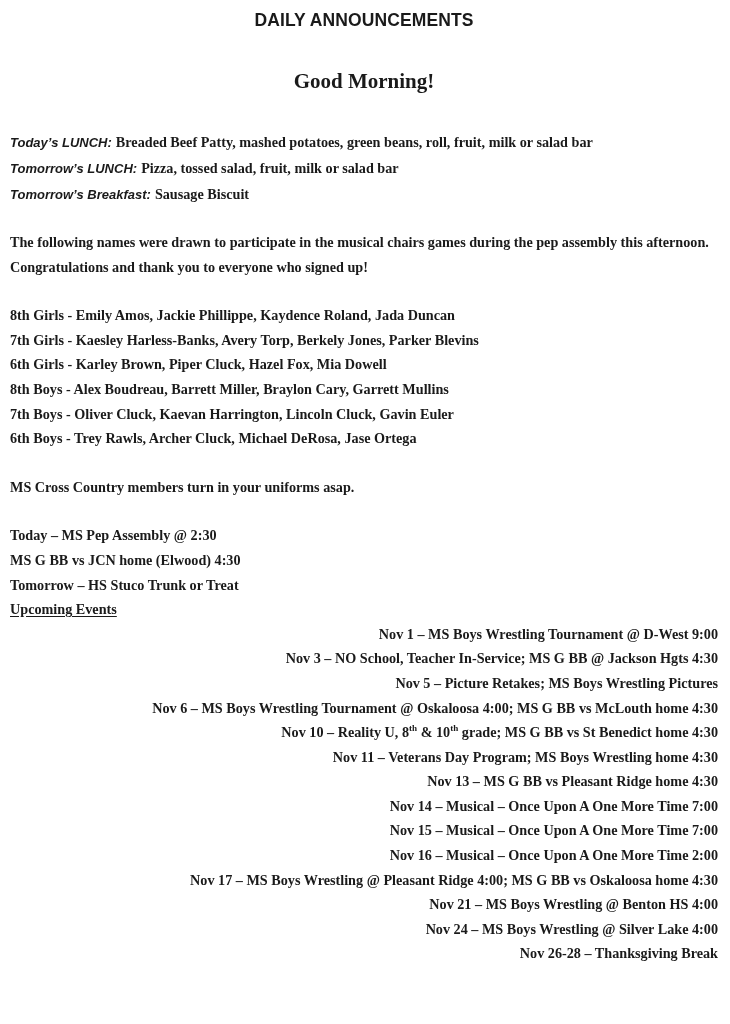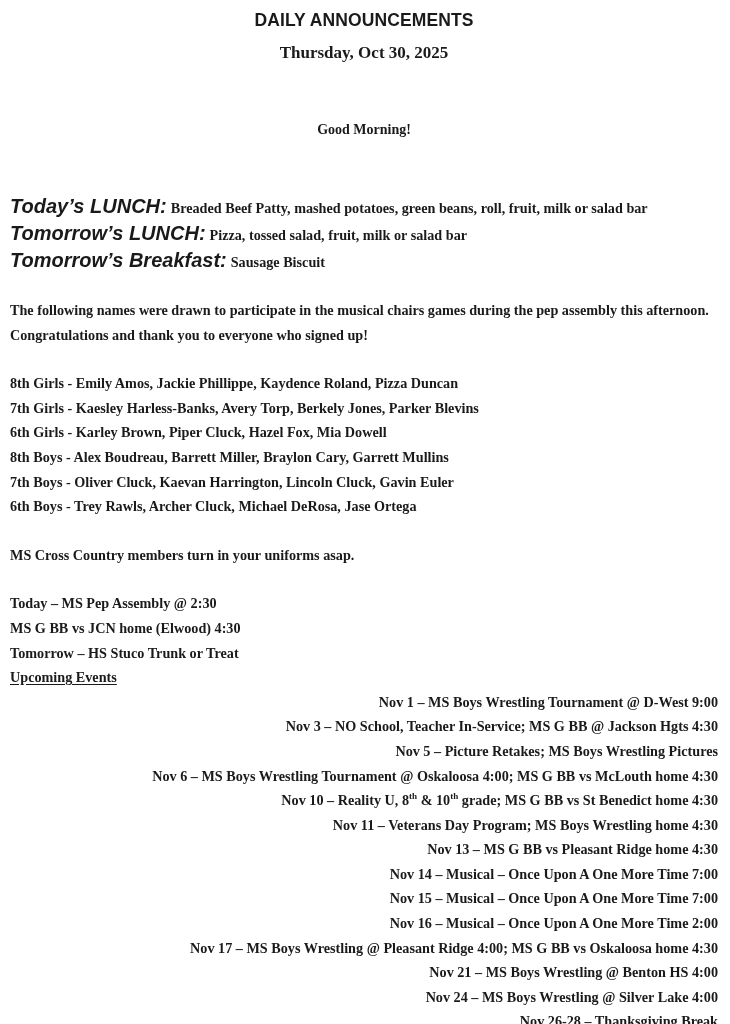--- a/index.html
+++ b/index.html
@@ -43,40 +43,40 @@
     font-weight: bold;
     font-size: 17px;
     text-align: center;
     margin: 0;
     padding-top: 11px;
     line-height: 22px;
   }
   .greeting {
     font-family: "Liberation Serif", "DejaVu Serif", serif;
     font-weight: bold;
-    font-size: 14px;
+    font-size: 21px;
     text-align: center;
-    margin: 16px;
+    margin: 0;
     padding-top: 40px;
     line-height: 20px;
   }
 
   
   .menu-block {
     padding-top: 38px;
   }
   .menu-line {
     line-height: 25px;
     white-space: nowrap;
   }
   .menu-label {
     font-family: "Liberation Sans", "DejaVu Sans", sans-serif;
     font-weight: bold;
     font-style: italic;
-    font-size: 20px;
+    font-size: 13px;
   }
   .menu-items {
     font-family: "Liberation Serif", "DejaVu Serif", serif;
     font-weight: bold;
     font-size: 14.2px;
   }
 
   
   .para {
     font-family: "Liberation Serif", "DejaVu Serif", serif;
@@ -104,21 +104,20 @@
     line-height: 0;
   }
 </style>
 </head>
 <body>
 
 <div class="page">
   <div class="content">
 
     <div class="doc-title">DAILY ANNOUNCEMENTS</div>
-    <div class="doc-date">Thursday, Oct 30, 2025</div>
     <div class="greeting">Good Morning!</div>
 
     <div class="menu-block">
       <div class="menu-line">
         <span class="menu-label">Today’s LUNCH:</span>
         <span class="menu-items">Breaded Beef Patty, mashed potatoes, green beans, roll, fruit, milk or salad bar</span>
       </div>
       <div class="menu-line">
         <span class="menu-label">Tomorrow’s LUNCH:</span>
         <span class="menu-items">Pizza, tossed salad, fruit, milk or salad bar</span>
@@ -128,21 +127,21 @@
         <span class="menu-items">Sausage Biscuit</span>
       </div>
     </div>
 
     <div class="block-musical-intro">
       <div class="para">The following names were drawn to participate in the musical chairs games during the pep assembly this afternoon.</div>
       <div class="para">Congratulations and thank you to everyone who signed up!</div>
     </div>
 
     <div class="block-names">
-      <div class="para">8th Girls - Emily Amos, Jackie Phillippe, Kaydence Roland, Pizza Duncan</div>
+      <div class="para">8th Girls - Emily Amos, Jackie Phillippe, Kaydence Roland, Jada Duncan</div>
       <div class="para">7th Girls - Kaesley Harless-Banks, Avery Torp, Berkely Jones, Parker Blevins</div>
       <div class="para">6th Girls - Karley Brown, Piper Cluck, Hazel Fox, Mia Dowell</div>
       <div class="para">8th Boys - Alex Boudreau, Barrett Miller, Braylon Cary, Garrett Mullins</div>
       <div class="para">7th Boys - Oliver Cluck, Kaevan Harrington, Lincoln Cluck, Gavin Euler</div>
       <div class="para">6th Boys - Trey Rawls, Archer Cluck, Michael DeRosa, Jase Ortega</div>
     </div>
 
     <div class="block-xc">
       <div class="para">MS Cross Country members turn in your uniforms asap.</div>
     </div>

